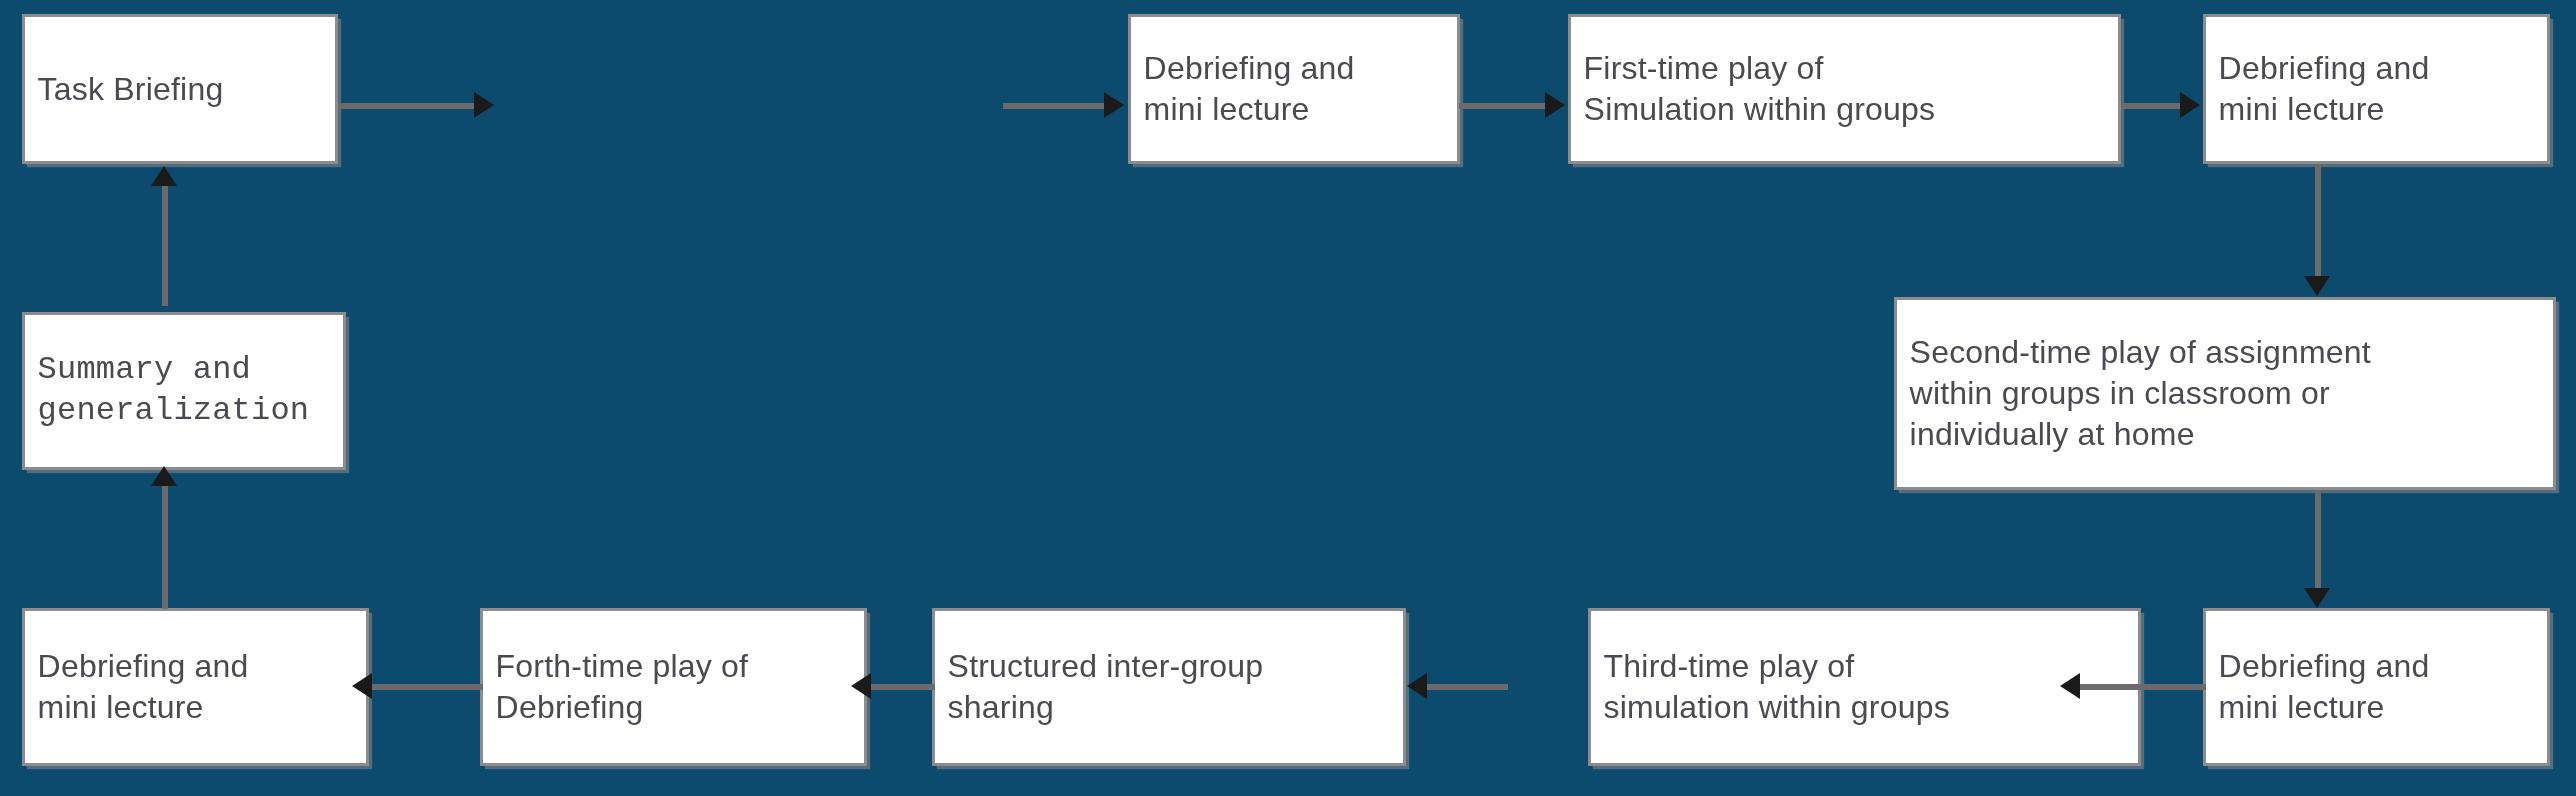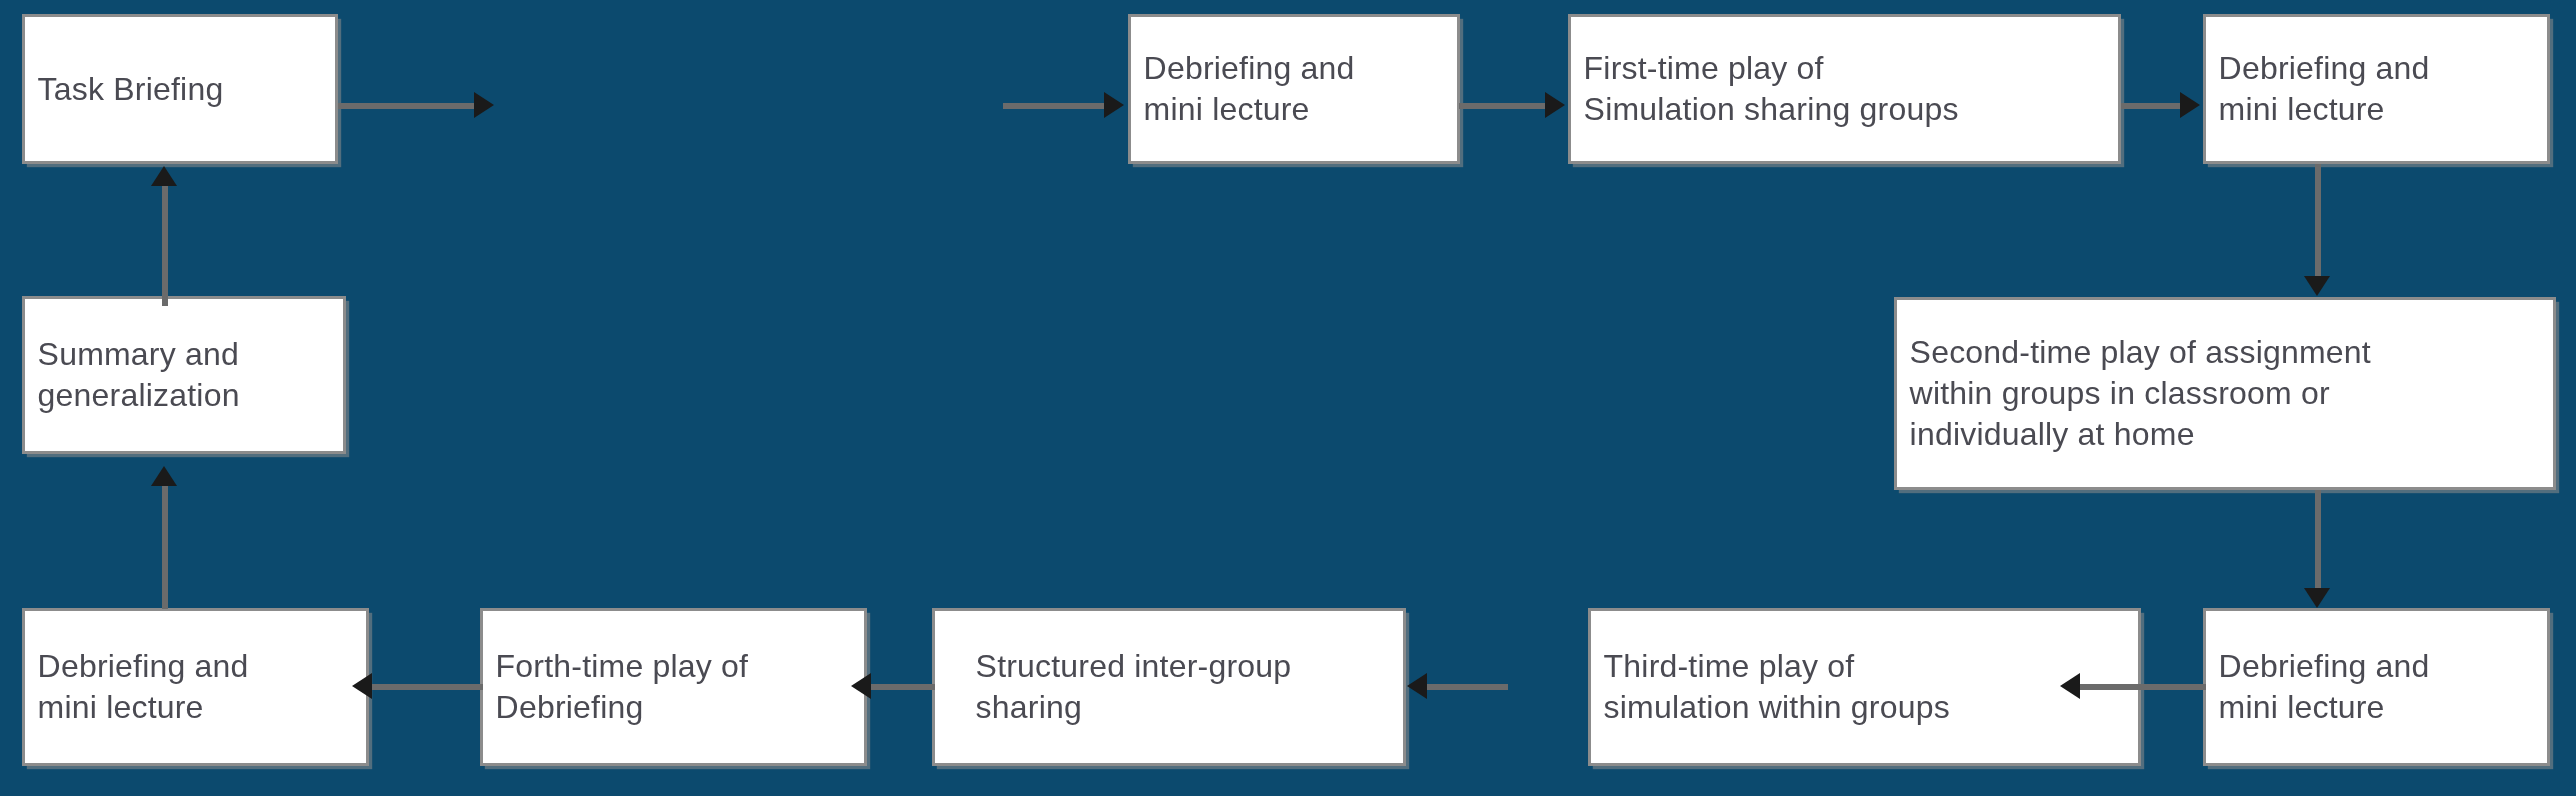--- a/index.html
+++ b/index.html
@@ -85,21 +85,21 @@
   </div>
 
 
   <div class="node" style="left:1128px; top:14.2px; width:332px; height:150px;">
     <span class="label">Debriefing and
 mini lecture</span>
   </div>
 
   <div class="node" style="left:1568px; top:14.2px; width:553px; height:150px;">
     <span class="label">First-time play of
-Simulation sharing groups</span>
+Simulation within groups</span>
   </div>
 
   <div class="node" style="left:2203px; top:14.2px; width:347px; height:150px;">
     <span class="label">Debriefing and
 mini lecture</span>
   </div>
 
   <div class="node" style="left:1894px; top:297px; width:662px; height:193px;">
     <span class="label">Second-time play of assignment
 within groups in classroom or
@@ -109,36 +109,36 @@
   <div class="node" style="left:2203px; top:608px; width:347px; height:158px;">
     <span class="label">Debriefing and
 mini lecture</span>
   </div>
 
   <div class="node" style="left:1588px; top:608px; width:553px; height:158px;">
     <span class="label">Third-time play of
 simulation within groups</span>
   </div>
 
-  <div class="node" style="left:932px; top:608px; width:474px; height:158px;padding-left:28px;">
+  <div class="node" style="left:932px; top:608px; width:474px; height:158px;">
     <span class="label">Structured inter-group
 sharing</span>
   </div>
 
   <div class="node" style="left:480px; top:608px; width:387px; height:158px;">
     <span class="label">Forth-time play of
 Debriefing</span>
   </div>
 
   <div class="node" style="left:22px; top:608px; width:347px; height:158px;">
     <span class="label">Debriefing and
 mini lecture</span>
   </div>
 
-  <div class="node" style="left:22px; top:296px; width:324px; height:158px;">
+  <div class="node" style="left:22px; top:312px; width:324px; height:158px;font-family:Liberation Mono, monospace;">
     <span class="label">Summary and
 generalization</span>
   </div>
 
   <div class="edge h" style="left:338px; top:103px; width:139px;"></div>
   <div class="arrowhead right" style="left:474px; top:92px;"></div>
 
   <div class="edge h" style="left:1003px; top:103px; width:103px;"></div>
   <div class="arrowhead right" style="left:1104px; top:92px;"></div>
 

